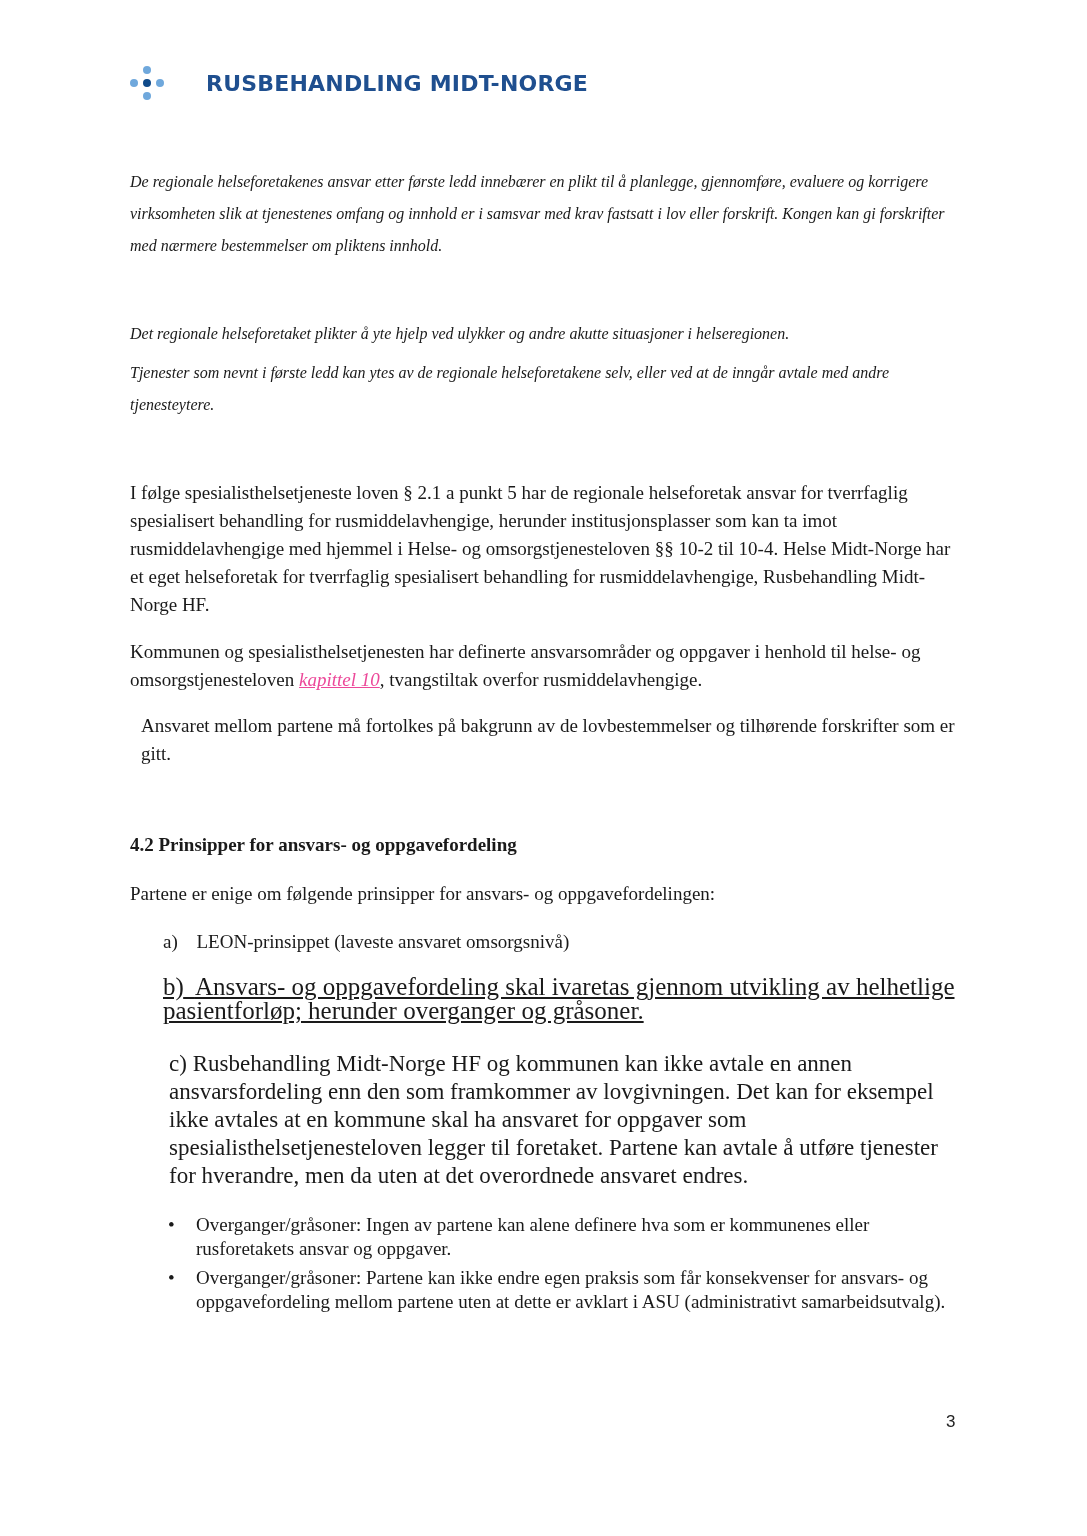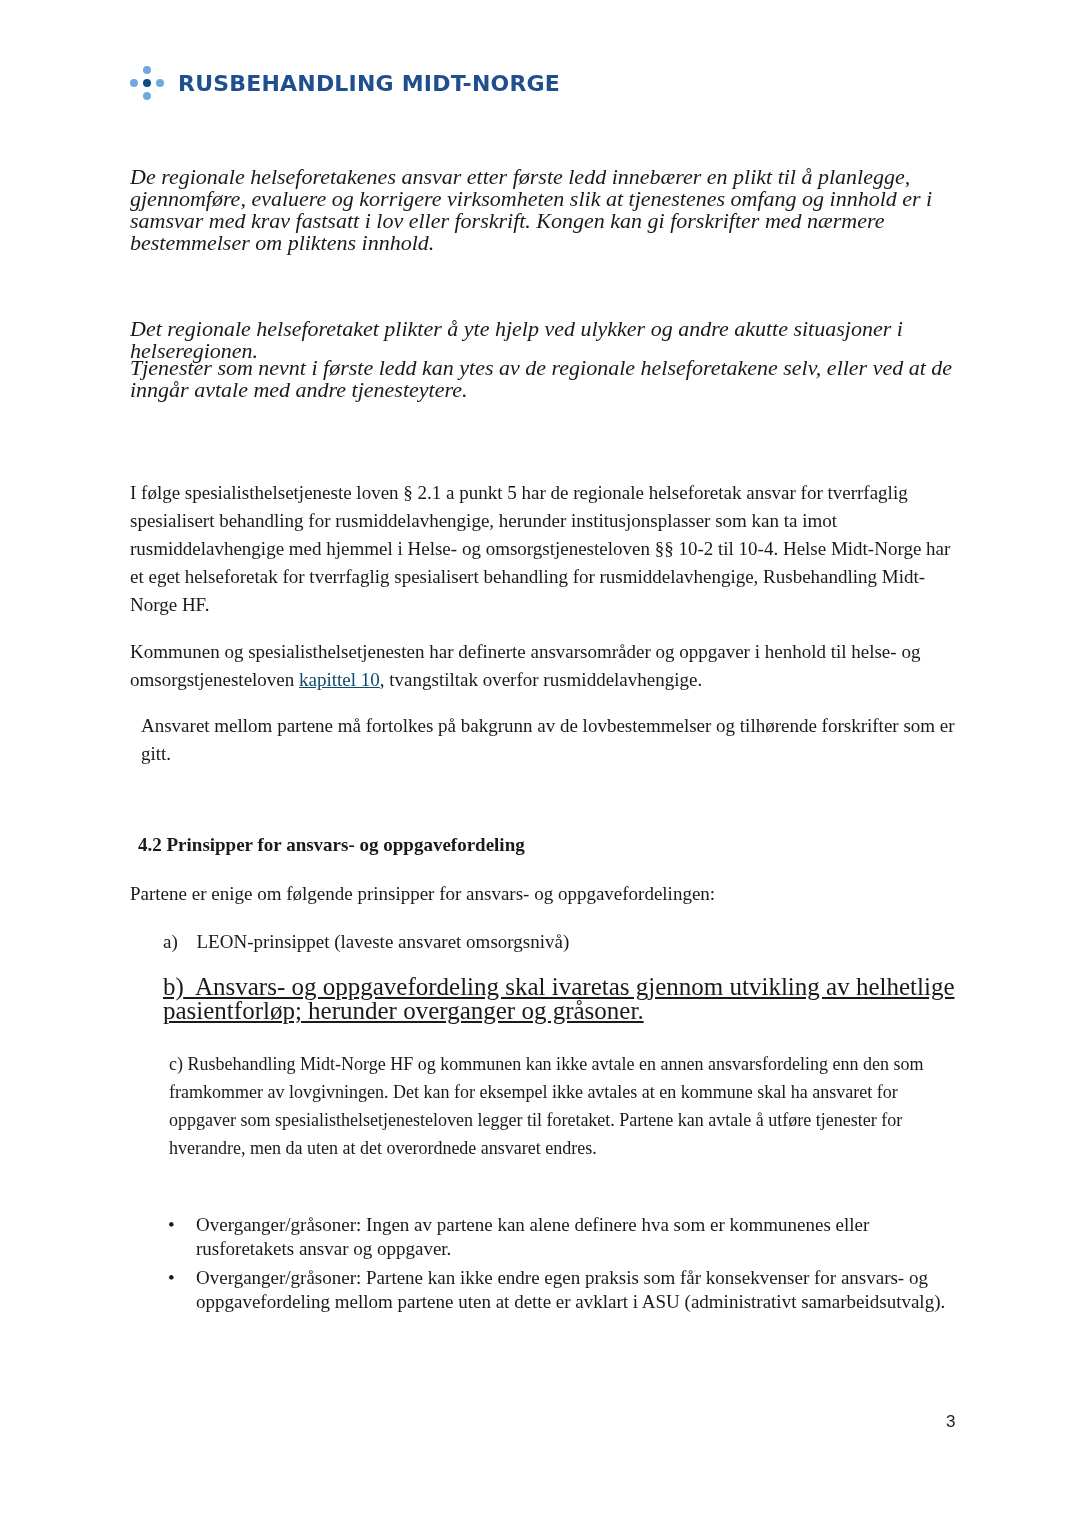--- a/index.html
+++ b/index.html
@@ -1,36 +1,36 @@
 <!DOCTYPE html>
 <html><head>
   <meta charset="utf-8">
   <style>
     html, body { margin: 0; padding: 0; background: #ffffff; }
     body { width: 1087px; height: 1536px; position: relative; overflow: hidden; color: #1a1a1a; }
     .page { position: absolute; left: 0; top: 0; width: 1087px; height: 1536px; background: #fff; }
 
     
-    .logo { position: absolute; left: 128px; top: 64px; display: flex; align-items: center; }
+    .logo { position: absolute; left: 128px; top: 64px; display: flex; align-items: center; gap: 28px; }
     .logo-mark { position: relative; width: 38px; height: 38px; margin-right: 12px; }
     .dot { position: absolute; width: 8px; height: 8px; border-radius: 50%; background: #6fa8dc; }
     .dot.c { background: #0f4a8a; left: 15px; top: 15px; }
     .dot.t { left: 15px; top: 2px; }
     .dot.b { left: 15px; top: 28px; }
     .dot.l { left: 2px; top: 15px; }
     .dot.r { left: 28px; top: 15px; }
     .logo-text { font-family: "DejaVu Sans", sans-serif; font-weight: bold; font-size: 22px; color: #1f4f8f; letter-spacing: 0.2px; }
 
     .serif { font-family: "Liberation Serif", "DejaVu Serif", serif; }
-    .ital { font-style: italic; font-size: 22px; line-height: 22px; }
+    .ital { font-style: italic; font-size: 16px; line-height: 32px; }
     .body { font-size: 19px; line-height: 28px; }
 
     .block { position: absolute; left: 130px; width: 830px; margin: 0; }
     p { margin: 0; }
-    .lnk { color: #0c4a6e; text-decoration: underline; cursor: pointer; }
+    .lnk { color: #ec4899; text-decoration: underline; cursor: pointer; font-style: italic; }
 
     .heading { font-weight: bold; font-size: 19px; }
     .bullet { position: absolute; left: 168px; width: 820px; }
     .bullet .dotmark { position: absolute; left: 0; top: 0; }
     .bullet .txt { position: absolute; left: 28px; width: 760px; line-height: 24px; font-size: 19px; }
 
     .pagenum { position: absolute; left: 946px; top: 1412px; font-family: "Liberation Sans", sans-serif; font-size: 17px; color: #222; }
   </style>
 </head>
 <body>
@@ -51,34 +51,34 @@
   <p class="block serif ital" style="top:166px;">De regionale helseforetakenes ansvar etter første ledd innebærer en plikt til å planlegge, gjennomføre, evaluere og korrigere virksomheten slik at tjenestenes omfang og innhold er i samsvar med krav fastsatt i lov eller forskrift. Kongen kan gi forskrifter med nærmere bestemmelser om pliktens innhold.</p>
   <p class="block serif ital" style="top:357px;">Tjenester som nevnt i første ledd kan ytes av de regionale helseforetakene selv, eller ved at de inngår avtale med andre tjenesteytere.</p>
   <p class="block serif ital" style="top:318px;">Det regionale helseforetaket plikter å yte hjelp ved ulykker og andre akutte situasjoner i helseregionen.</p>
 
   <p class="block serif body" style="top:479px;">I følge spesialisthelsetjeneste loven § 2.1 a punkt 5 har de regionale helseforetak ansvar for tverrfaglig spesialisert behandling for rusmiddelavhengige, herunder institusjonsplasser som kan ta imot rusmiddelavhengige med hjemmel i Helse- og omsorgstjenesteloven §§ 10-2 til 10-4. Helse Midt-Norge har et eget helseforetak for tverrfaglig spesialisert behandling for rusmiddelavhengige, Rusbehandling Midt-Norge HF.</p>
   <p class="block serif body" style="top:638px;">
     <span>Kommunen og spesialisthelsetjenesten har definerte ansvarsområder og oppgaver i henhold til helse- og omsorgstjenesteloven </span><span class="lnk">kapittel 10</span><span>, tvangstiltak overfor rusmiddelavhengige.</span>
   </p>
   <p class="block serif body" style="top:712px;margin-left:11px;">Ansvaret mellom partene må fortolkes på bakgrunn av de lovbestemmelser og tilhørende forskrifter som er gitt.</p>
 
-  <p class="block serif heading" style="top:834px;margin-left:8px;">4.2 Prinsipper for ansvars- og oppgavefordeling</p>
+  <p class="block serif heading" style="top:834px;">4.2 Prinsipper for ansvars- og oppgavefordeling</p>
   <p class="block serif body" style="top:880px;">Partene er enige om følgende prinsipper for ansvars- og oppgavefordelingen:</p>
 
   <div class="block serif body" style="top:928px; left:163px; width:800px;">
     <span>a)</span>
     <span style="margin-left:14px;">LEON-prinsippet (laveste ansvaret omsorgsnivå)</span>
   </div>
 
   <div class="block serif" style="top:975px; left:163px; width:800px; font-size:25px; line-height:24px;text-decoration:underline;">
     <span>b)</span>&nbsp;
     <span>Ansvars- og oppgavefordeling skal ivaretas gjennom utvikling av helhetlige pasientforløp; herunder overganger og gråsoner.</span>
   </div>
 
-  <div class="block serif" style="top:1050px; left:169px; width:790px; font-size:18px; line-height:28px;">
+  <div class="block serif" style="top:1050px; left:169px; width:790px; font-size:23px; line-height:28px;">
     <span>c)</span>
     <span>Rusbehandling Midt-Norge HF og kommunen kan ikke avtale en annen ansvarsfordeling enn den som framkommer av lovgivningen. Det kan for eksempel ikke avtales at en kommune skal ha ansvaret for oppgaver som spesialisthelsetjenesteloven legger til foretaket. Partene kan avtale å utføre tjenester for hverandre, men da uten at det overordnede ansvaret endres.</span>
   </div>
 
   <div class="bullet serif" style="top:1213px;">
     <span class="dotmark" style="font-size:19px; line-height:24px;">•</span>
     <span class="txt">Overganger/gråsoner: Ingen av partene kan alene definere hva som er kommunenes eller rusforetakets ansvar og oppgaver.</span>
   </div>
   <div class="bullet serif" style="top:1266px;">
     <span class="dotmark" style="font-size:19px; line-height:24px;">•</span>

